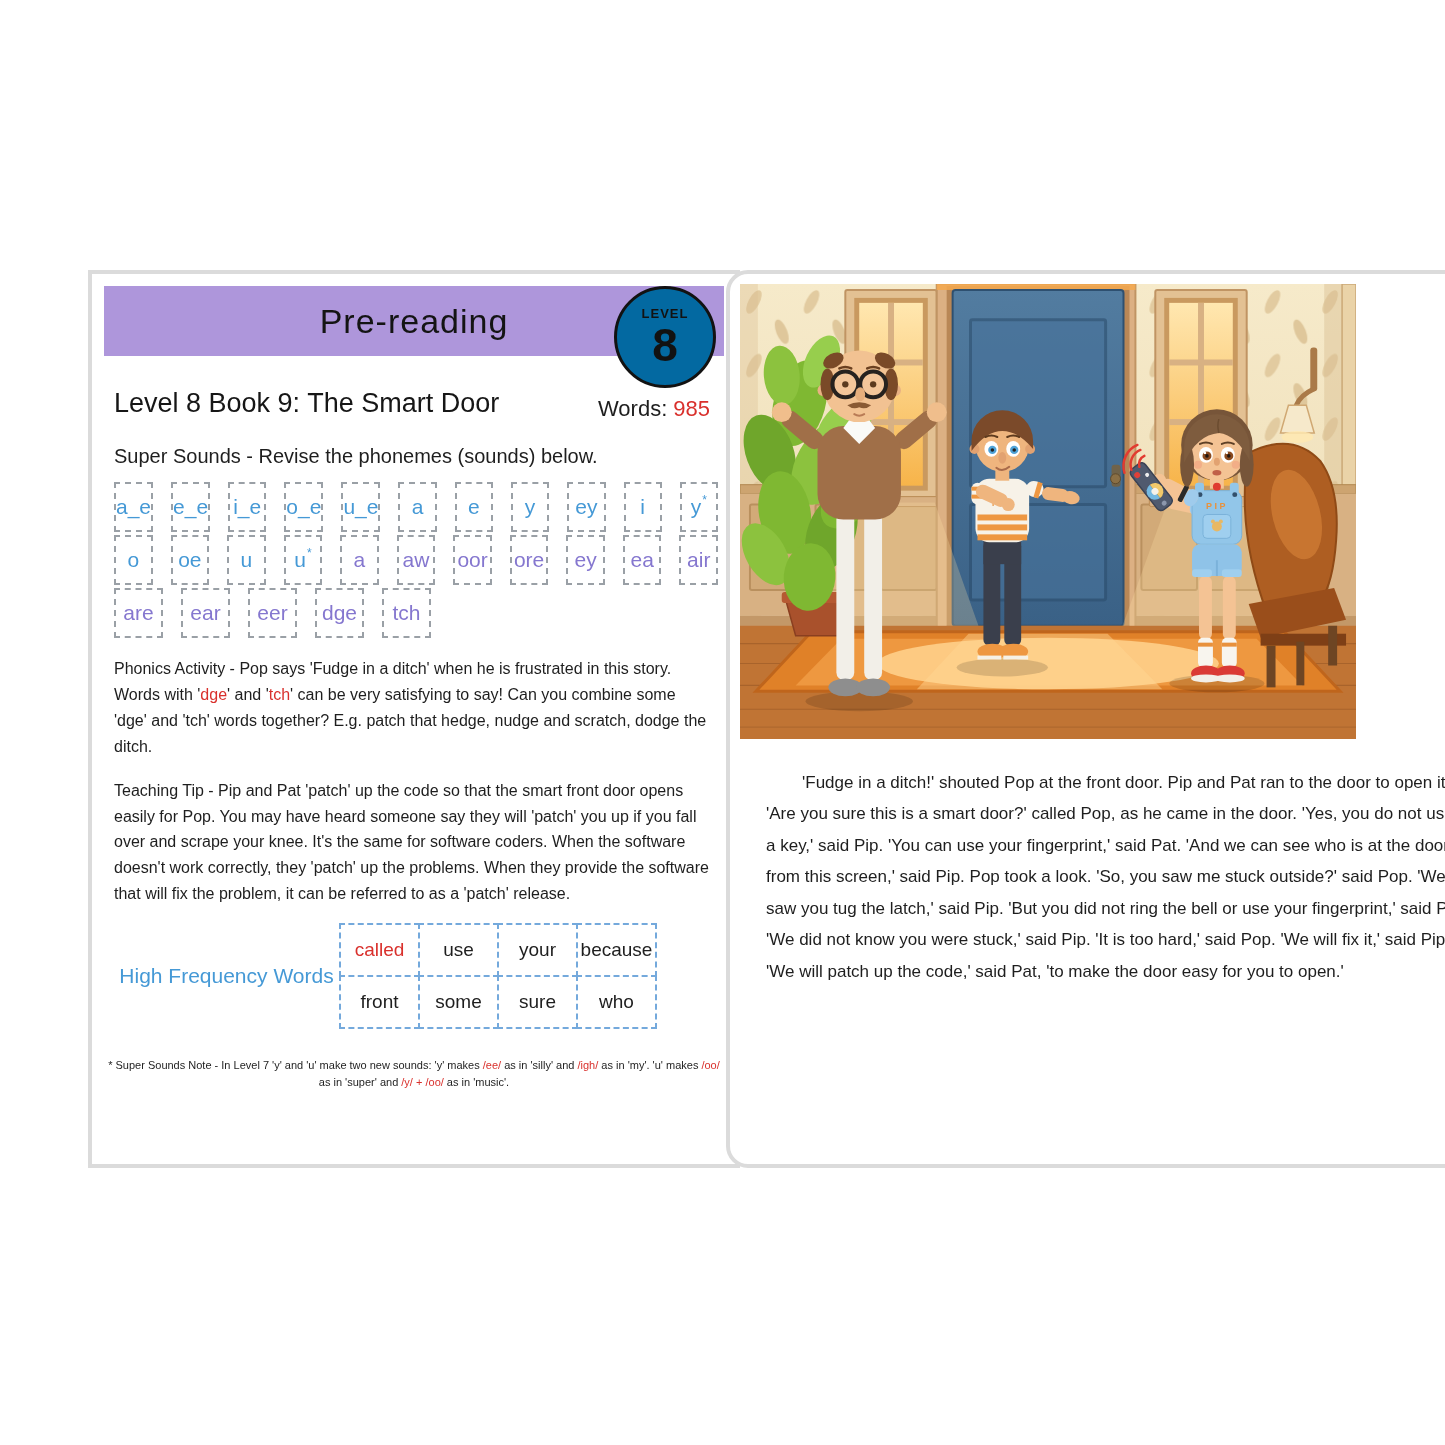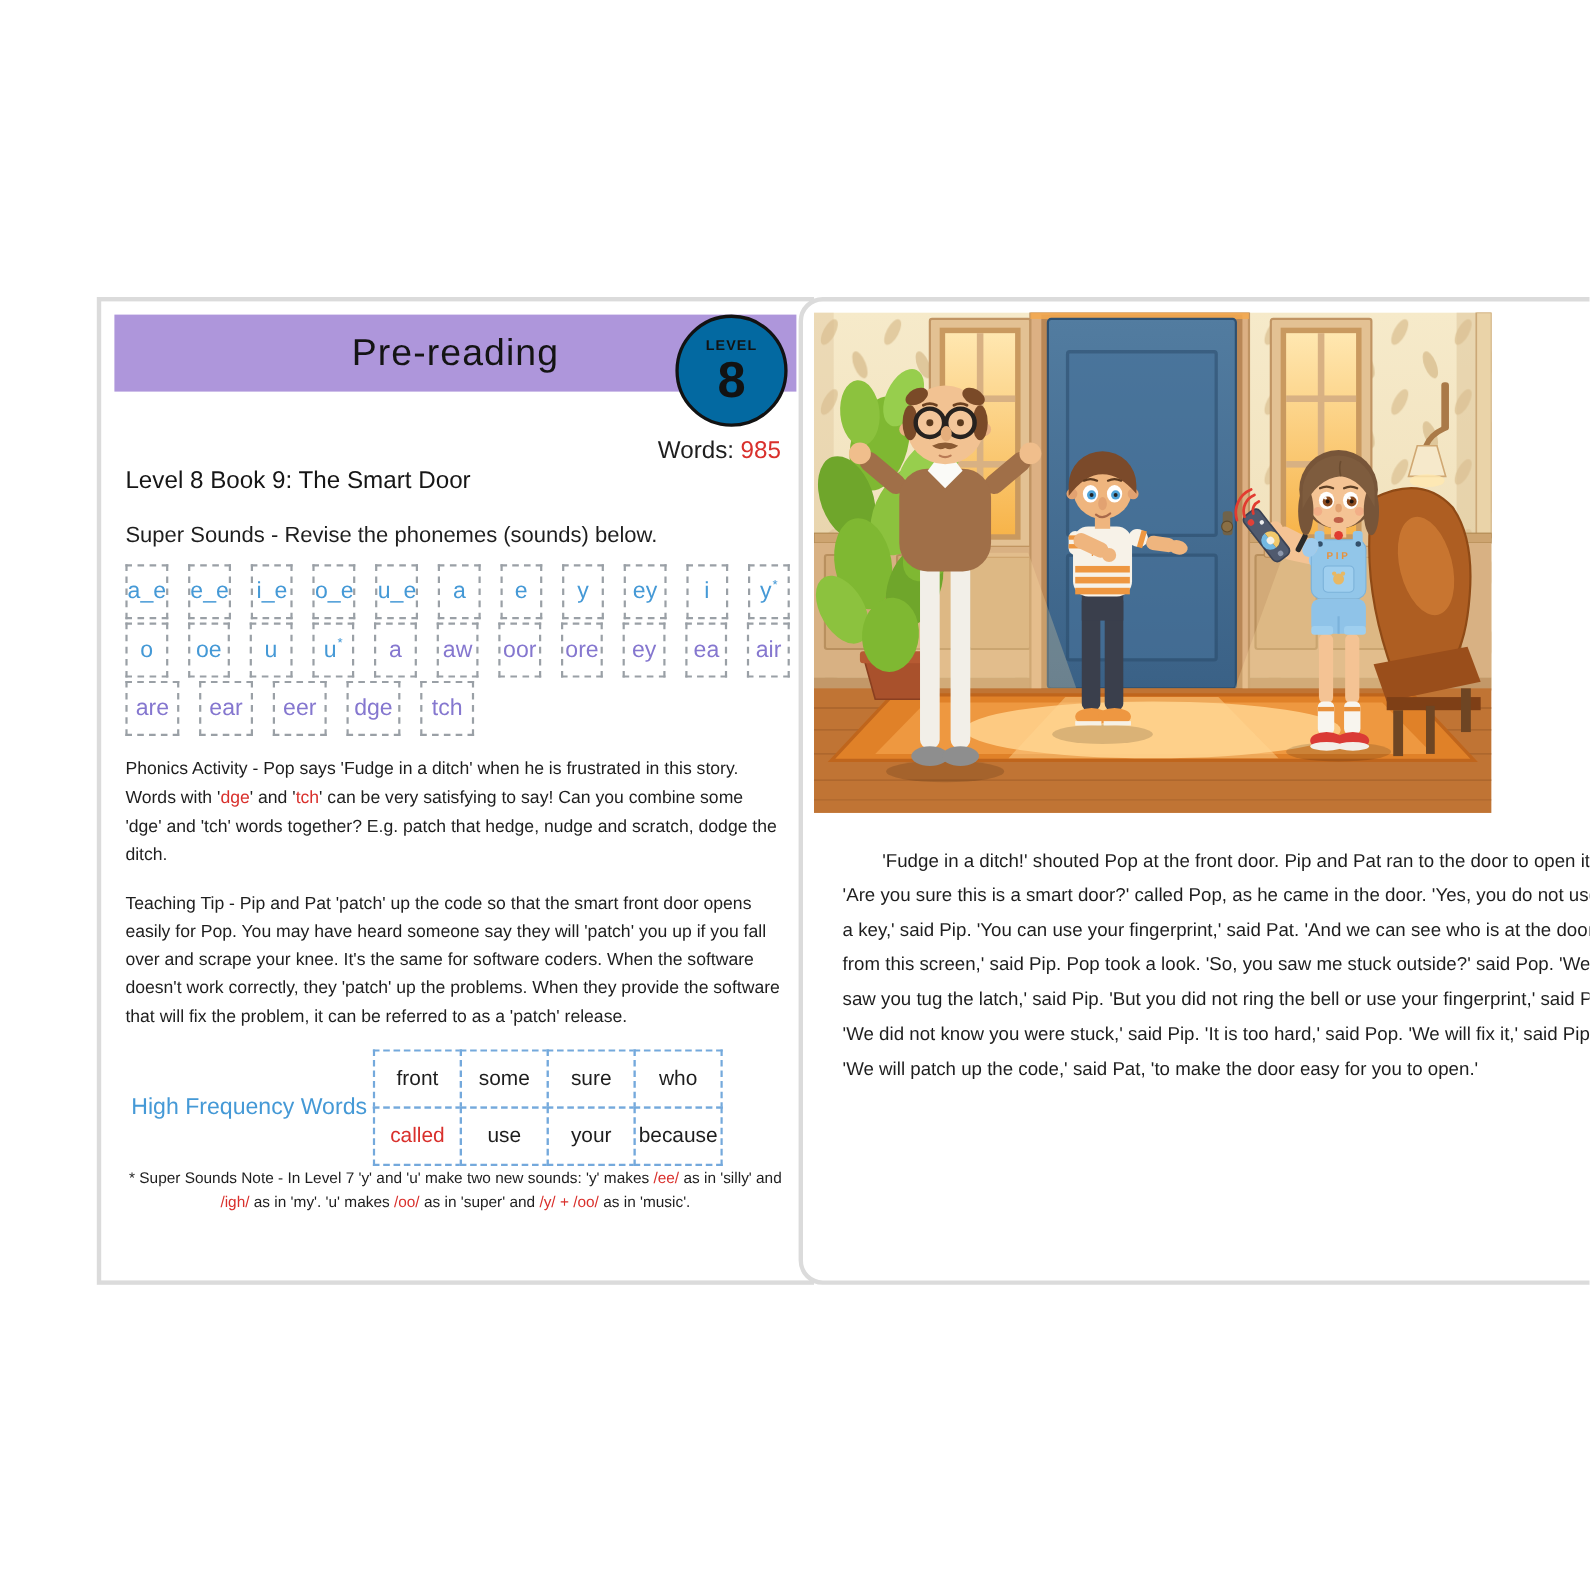--- a/index.html
+++ b/index.html
@@ -9,39 +9,39 @@
   .panel-right{left:726px;width:779px;border-radius:22px;}
 
   
   .banner{position:relative;margin:12px 12px 0 12px;height:70px;background:#AE96DB;display:flex;align-items:center;justify-content:center;}
   .banner-title{font-size:34px;letter-spacing:1px;color:#141414;}
   .level-badge{position:absolute;top:12px;right:20px;width:102px;height:102px;border-radius:50%;background:#0369a1;border:3px solid #121212;display:flex;flex-direction:column;align-items:center;justify-content:center;z-index:5;box-sizing:border-box;}
   .level-label{font-size:13px;font-weight:bold;letter-spacing:1px;color:#121212;line-height:1;}
   .level-number{font-size:46px;font-weight:bold;color:#121212;line-height:1;margin-top:2px;}
   .words-line{position:absolute;top:122px;right:26px;font-size:22px;}
   .words-value{color:#D9302C;margin-left:6px;}
-  .book-title{margin:68px 0 0 22px;font-size:22px;color:#161616;}
+  .book-title{margin:32px 0 0 22px;font-size:27px;color:#161616;}
   .ss-heading{margin:26px 0 0 22px;font-size:20px;}
   .phoneme-grid{margin:14px 18px 0 22px;}
   .grid-row{display:flex;gap:18px;margin-bottom:3px;}
   .ph-cell{width:49px;height:50px;border:2px dashed #9aa0a6;box-sizing:border-box;display:flex;align-items:center;justify-content:center;font-size:21px;background:#fff;}
   .ph-cell sup{font-size:12px;line-height:0;margin-left:1px;transform:translateY(-7px);}
   .ph-cell.blue{color:#4599D6;}
   .ph-cell.purple{color:#8577CF;}
   .para{margin:18px 26px 0 22px;font-size:16px;line-height:1.62;}
   .seg.red{color:#D9302C;}
   .hfw-section{display:flex;align-items:center;margin:16px 26px 0 22px;}
   .hfw-label{width:225px;font-size:21px;color:#4599D6;text-align:center;flex:0 0 auto;}
   .hfw-grid{flex:0 0 auto;}
   .hfw-grid .grid-row{gap:0;margin-bottom:0;}
   .hfw-grid .grid-row + .grid-row .hfw-cell{margin-top:-2px;}
   .hfw-cell{width:81px;height:54px;border:2px dashed #74A9DC;box-sizing:border-box;display:flex;align-items:center;justify-content:center;font-size:19px;background:#fff;}
   .hfw-cell + .hfw-cell{margin-left:-2px;}
   .hfw-cell.red{color:#D9302C;}
-  .footnote{margin:0 14px 0 14px;font-size:14px;line-height:1.55;text-align:center;}
+  .footnote{margin:28px 14px 0 14px;font-size:11px;line-height:1.55;text-align:center;}
 
   
   .illustration-wrap{margin:10px 10px 0 10px;}
   .illustration-wrap svg{display:block;width:616px;height:auto;}
   .story{margin:28px 34px 0 36px;font-size:17px;line-height:1.85;text-indent:36px;}
 </style>
 </head>
 <body>
 
 <div class="panel panel-left">
@@ -91,30 +91,30 @@
         <div class="ph-cell purple">dge</div>
         <div class="ph-cell purple">tch</div>
       </div>
     </div>
   <div class="para"><span class="seg">Phonics Activity - Pop says 'Fudge in a ditch' when he is frustrated in this story. Words with '</span><span class="seg red">dge</span><span class="seg">' and '</span><span class="seg red">tch</span><span class="seg">' can be very satisfying to say! Can you combine some 'dge' and 'tch' words together? E.g. patch that hedge, nudge and scratch, dodge the ditch.</span></div>
   <div class="para"><span class="seg">Teaching Tip - Pip and Pat 'patch' up the code so that the smart front door opens easily for Pop. You may have heard someone say they will 'patch' you up if you fall over and scrape your knee. It's the same for software coders. When the software doesn't work correctly, they 'patch' up the problems. When they provide the software that will fix the problem, it can be referred to as a 'patch' release.</span></div>
   <div class="hfw-section">
     <div class="hfw-label">High Frequency Words</div>
     <div class="hfw-grid">
         <div class="grid-row">
+          <div class="hfw-cell red">called</div>
+          <div class="hfw-cell">use</div>
+          <div class="hfw-cell">your</div>
+          <div class="hfw-cell">because</div>
+        </div>
+        <div class="grid-row">
           <div class="hfw-cell">front</div>
           <div class="hfw-cell">some</div>
           <div class="hfw-cell">sure</div>
           <div class="hfw-cell">who</div>
-        </div>
-        <div class="grid-row">
-          <div class="hfw-cell red">called</div>
-          <div class="hfw-cell">use</div>
-          <div class="hfw-cell">your</div>
-          <div class="hfw-cell">because</div>
         </div>
       </div>
   </div>
   <div class="footnote"><span class="seg">* Super Sounds Note - In Level 7 'y' and 'u' make two new sounds: 'y' makes </span><span class="seg red">/ee/</span><span class="seg"> as in 'silly' and </span><span class="seg red">/igh/</span><span class="seg"> as in 'my'. 'u' makes </span><span class="seg red">/oo/</span><span class="seg"> as in 'super' and </span><span class="seg red">/y/ + /oo/</span><span class="seg"> as in 'music'.</span></div>
 </div>
 
 <div class="panel panel-right">
   <div class="illustration-wrap">
     <svg viewBox="0 0 620 458" xmlns="http://www.w3.org/2000/svg">
       <defs>

